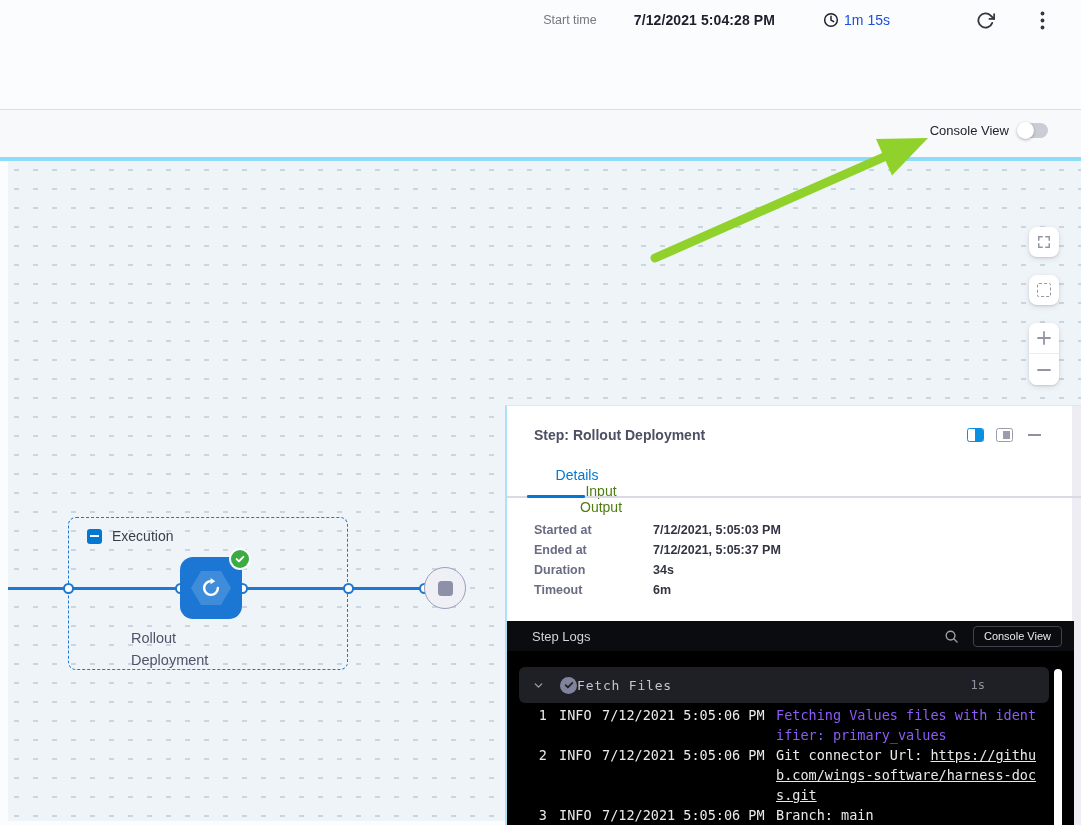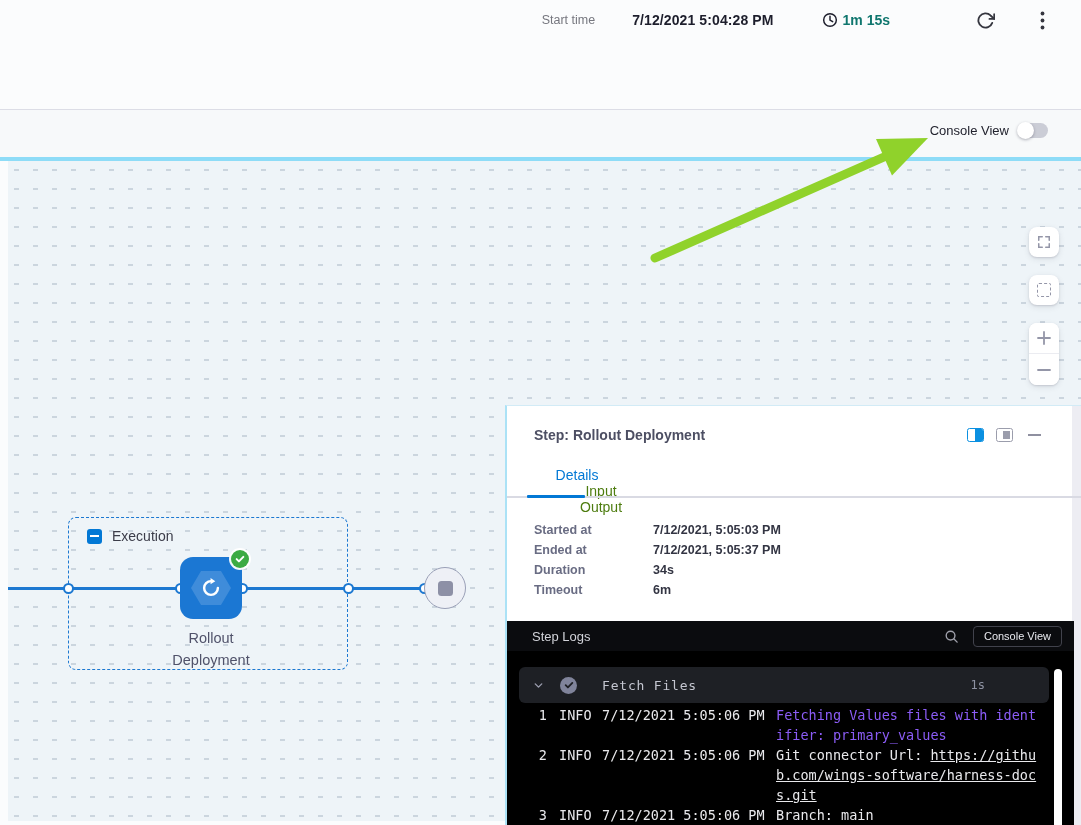--- a/index.html
+++ b/index.html
@@ -9,21 +9,21 @@
 
   
   .top-header { position:absolute; left:0; top:0; width:1081px; height:110px;
     background:#fbfcfd; border-bottom:1px solid #dcdde6; }
   .top-right-cluster { position:absolute; top:9px; right:36px; height:22px;
     display:flex; align-items:center;gap:28px; }
   .start-time-label { font-size:12.5px; color:#76777f; margin-right:9px; }
   .start-time-value { font-size:14px; font-weight:700; color:#1d1e2c; margin-right:20px; letter-spacing:.1px; }
   .elapsed-wrap { display:flex; align-items:center; margin-right:58px; }
   .elapsed-wrap svg { margin-right:5px; }
-  .elapsed-value { font-size:14px; font-weight:700; color:#0f766e; }
+  .elapsed-value { font-size:14px; font-weight:400; color:#1d4ed8; }
   .icon-btn { background:none; border:none; cursor:pointer; display:flex; align-items:center; padding:0; }
   .refresh-btn { margin-right:17px; }
 
   
   .sub-header { position:absolute; left:0; top:110px; width:1081px; height:51px;
     background:#f7f9fa; border-bottom:4px solid #8edcf7; }
   .console-toggle-wrap { position:absolute; right:33px; top:13px; display:flex; align-items:center; }
   .console-view-label { font-size:13px; color:#22232e; margin-right:9px; }
   .toggle { position:relative; width:30px; height:15px; border-radius:8px; background:#cbcdd6; cursor:pointer; }
   .toggle .knob { position:absolute; left:-1px; top:-1px; width:17px; height:17px; border-radius:50%;
@@ -64,21 +64,21 @@
   .port { position:absolute; width:11px; height:11px; border-radius:50%; background:#fff; border:2px solid #1c78d1; top:422px; }
 
   .step-node { position:absolute; left:172px; top:396px; width:62px; height:62px;
     background:#1b77d3; border-radius:13px; cursor:pointer;
     display:flex; align-items:center; justify-content:center; }
   .hexagon { position:absolute; width:40px; height:34px; background:rgba(255,255,255,.16);
     clip-path:polygon(25% 0, 75% 0, 100% 50%, 75% 100%, 25% 100%, 0 50%); }
   .status-badge { position:absolute; left:223px; top:389px; width:18px; height:18px; border-radius:50%;
     background:#3cab44; box-shadow:0 0 0 2px rgba(255,255,255,.95);
     display:flex; align-items:center; justify-content:center; }
-  .node-label { position:absolute; left:123px; top:466px; width:160px; text-align:center;
+  .node-label { position:absolute; left:123px; top:466px; width:160px; text-align:left;
     font-size:14.5px; line-height:22px; color:#50526a; }
 
   .end-node { position:absolute; left:416px; top:406px; width:42px; height:42px; border-radius:50%;
     background:#eef0f6; border:1.5px solid #9aa0b7; display:flex; align-items:center; justify-content:center; cursor:pointer; }
   .end-node .stop-square { width:15px; height:15px; border-radius:3.5px; background:#8d90a6; }
 
   
   .arrow-overlay { position:absolute; left:0; top:0; width:1081px; height:825px; pointer-events:none; z-index:6; }
 
   
@@ -114,21 +114,21 @@
   .logs-bar-right { margin-left:auto; margin-right:12px; display:flex; align-items:center; }
   .console-view-btn { margin-left:14px; height:21px; padding:0 10px; background:transparent;
     border:1px solid #41424c; border-radius:4px; color:#e9eaef; font-size:11px; font-family:inherit; cursor:pointer; }
 
   .log-area { position:absolute; left:0; top:245px; width:567px; height:175px; background:#000; overflow:hidden; }
   .log-group-header { position:absolute; left:12px; top:16px; width:530px; height:36px; background:#1e2025;
     border-radius:6px; display:flex; align-items:center; cursor:pointer; }
   .lg-chevron { margin-left:13px; display:flex; }
   .lg-check { margin-left:15px; width:17px; height:17px; border-radius:50%; background:#80849b;
     display:flex; align-items:center; justify-content:center; }
-  .lg-title { margin-left:25px; font-family:"DejaVu Sans Mono", monospace; font-size:13px; color:#c4c6d0; letter-spacing:.8px; }
+  .lg-title { font-family:"DejaVu Sans Mono", monospace; font-size:13px; color:#c4c6d0; letter-spacing:.8px; }
   .lg-duration { margin-left:auto; margin-right:64px; font-family:"DejaVu Sans Mono", monospace; font-size:12px; color:#8e92a2; }
 
   .log-lines { position:absolute; left:0; top:54px; width:555px;
     font-family:"DejaVu Sans Mono", monospace; font-size:13.5px; line-height:20px; color:#e9e9ec; }
   .log-row { display:flex; align-items:flex-start; }
   .log-ln { width:40px; text-align:right; flex:none; }
   .log-lvl { margin-left:12px; width:34px; flex:none; }
   .log-ts { margin-left:9px; width:164px; flex:none; }
   .log-msg { margin-left:10px; width:268px; flex:none; word-break:break-all; }
   .log-msg.bold { font-weight:400; color:#8b5cf6; }

